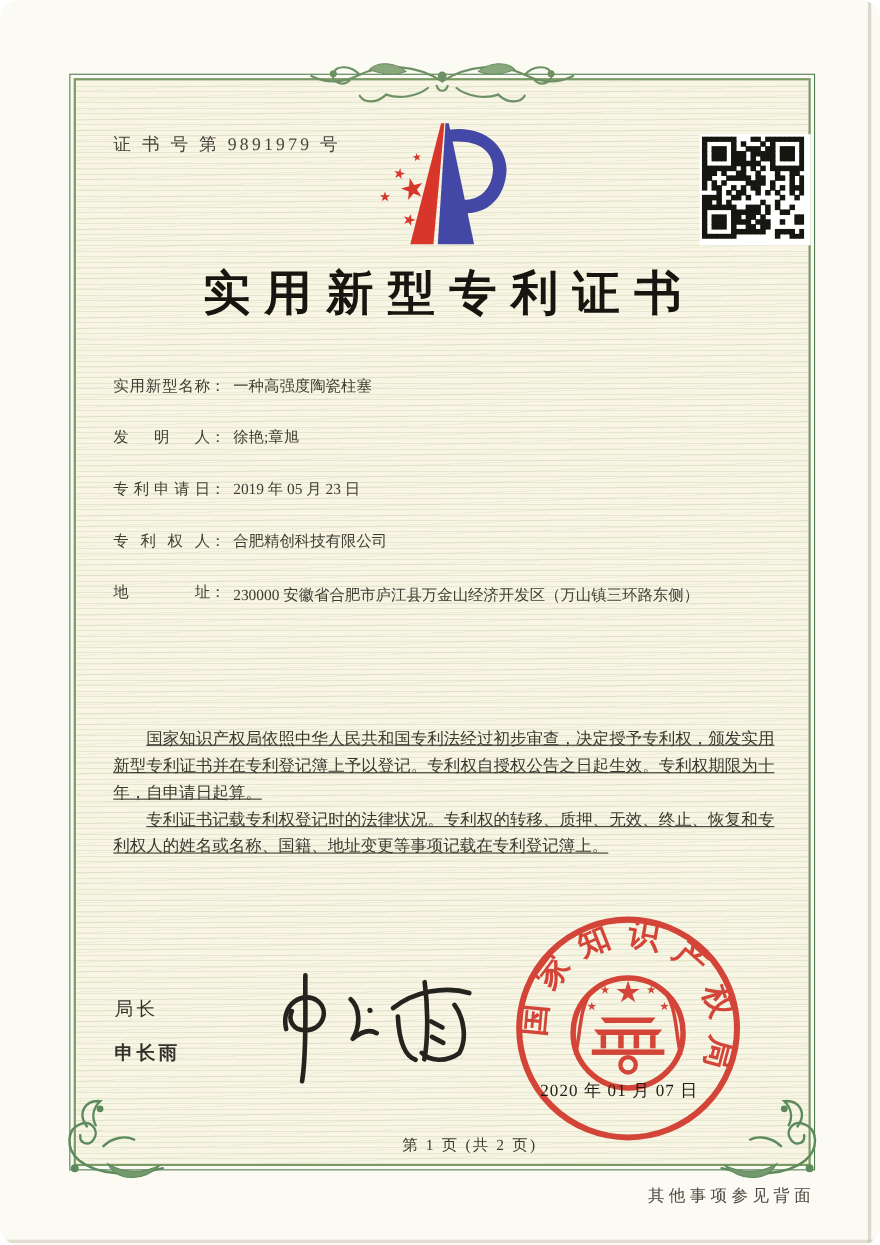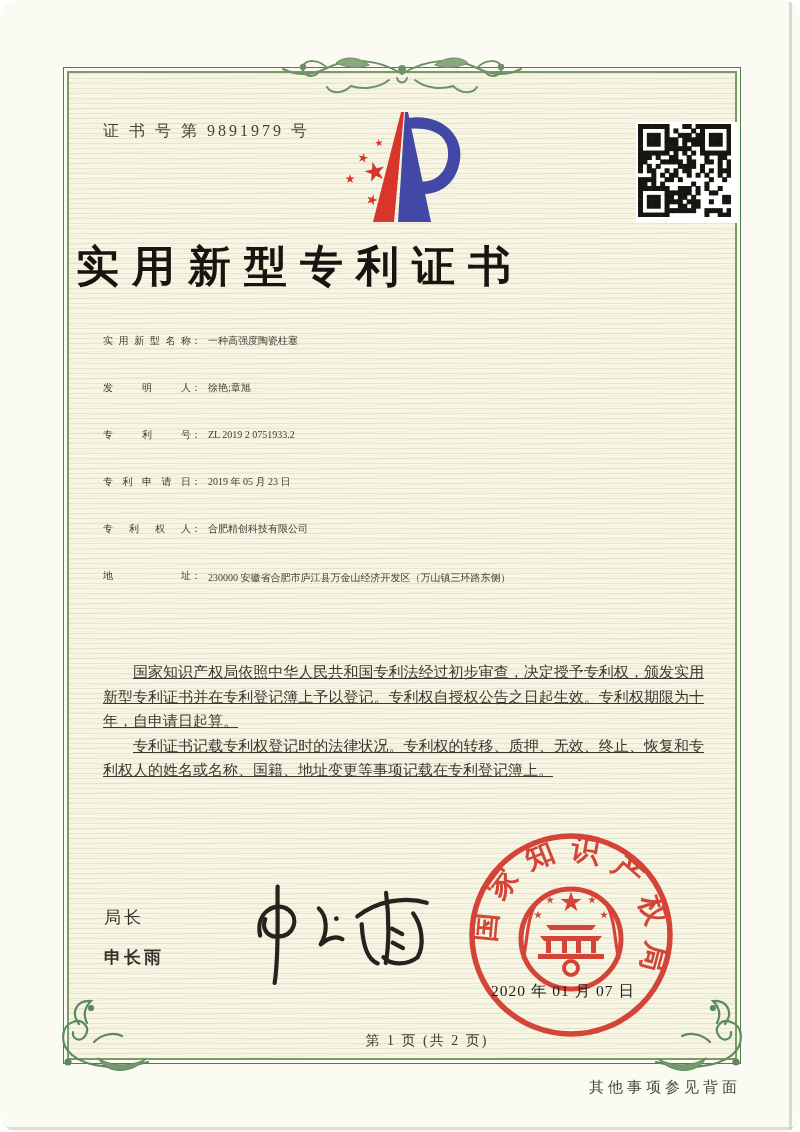--- a/index.html
+++ b/index.html
@@ -25,25 +25,25 @@
       repeating-linear-gradient(178deg, rgba(152,176,126,0.10) 0px, rgba(152,176,126,0.10) 1px, transparent 1px, transparent 9px);
   }
   .edge-right{position:absolute;right:8px;top:0;width:3px;height:1132px;background:rgba(185,182,168,0.5);}
   .edge-bottom{position:absolute;left:0;bottom:2px;width:800px;height:3px;background:rgba(205,195,182,0.55);}
   .orn{position:absolute;}
   
   .cert-no{position:absolute;left:103px;top:121px;font-size:16px;letter-spacing:3px;color:#45433a;}
   .logo{position:absolute;left:338px;top:110px;width:128px;height:114px;}
   .qr{position:absolute;left:636px;top:122px;width:97px;height:97px;background:#ffffff;padding:2px;}
   .title{
-    position:absolute;left:63px;top:238px;width:678px;
+    position:absolute;left:63px;top:238px;width:678px;text-align:center;
     font-size:43px;font-weight:700;letter-spacing:13px;text-indent:13px;color:#16150f;
   }
   
-  .fields{position:absolute;left:103px;top:330px;width:610px;font-size:10px;}
+  .fields{position:absolute;left:103px;top:341px;width:610px;font-size:14px;}
   .frow{margin-bottom:25px;line-height:22px;white-space:nowrap;}
   .frow.addr{white-space:normal;margin-bottom:7px;}
   .flabel{
     display:inline-block;width:88px;text-align:justify;text-align-last:justify;
     -moz-text-align-last:justify;vertical-align:top;
   }
   .fcolon{display:inline-block;vertical-align:top;}
   .fvalue{display:inline-block;margin-left:7px;vertical-align:top;}
   .frow.addr .fvalue{width:480px;line-height:26px;}
   .pair2{margin-left:31px;}
@@ -378,23 +378,20 @@
   <div class="title">实用新型专利证书</div>
 
   <div class="fields">
     <div class="frow">
       <span class="flabel">实用新型名称</span><span class="fcolon">：</span><span class="fvalue">一种高强度陶瓷柱塞</span>
     </div>
     <div class="frow">
       <span class="flabel">发明人</span><span class="fcolon">：</span><span class="fvalue">徐艳;章旭</span>
     </div>
     <div class="frow">
-      <span class="flabel">专利号</span><span class="fcolon">：</span><span class="fvalue">ZL 2019 2 0751933.2</span>
-    </div>
-    <div class="frow">
       <span class="flabel">专利申请日</span><span class="fcolon">：</span><span class="fvalue">2019 年 05 月 23 日</span>
     </div>
     <div class="frow">
       <span class="flabel">专利权人</span><span class="fcolon">：</span><span class="fvalue">合肥精创科技有限公司</span>
     </div>
     <div class="frow addr">
       <span class="flabel">地址</span><span class="fcolon">：</span><span class="fvalue">230000 安徽省合肥市庐江县万金山经济开发区（万山镇三环路东侧）</span>
     </div>
   </div>
 

